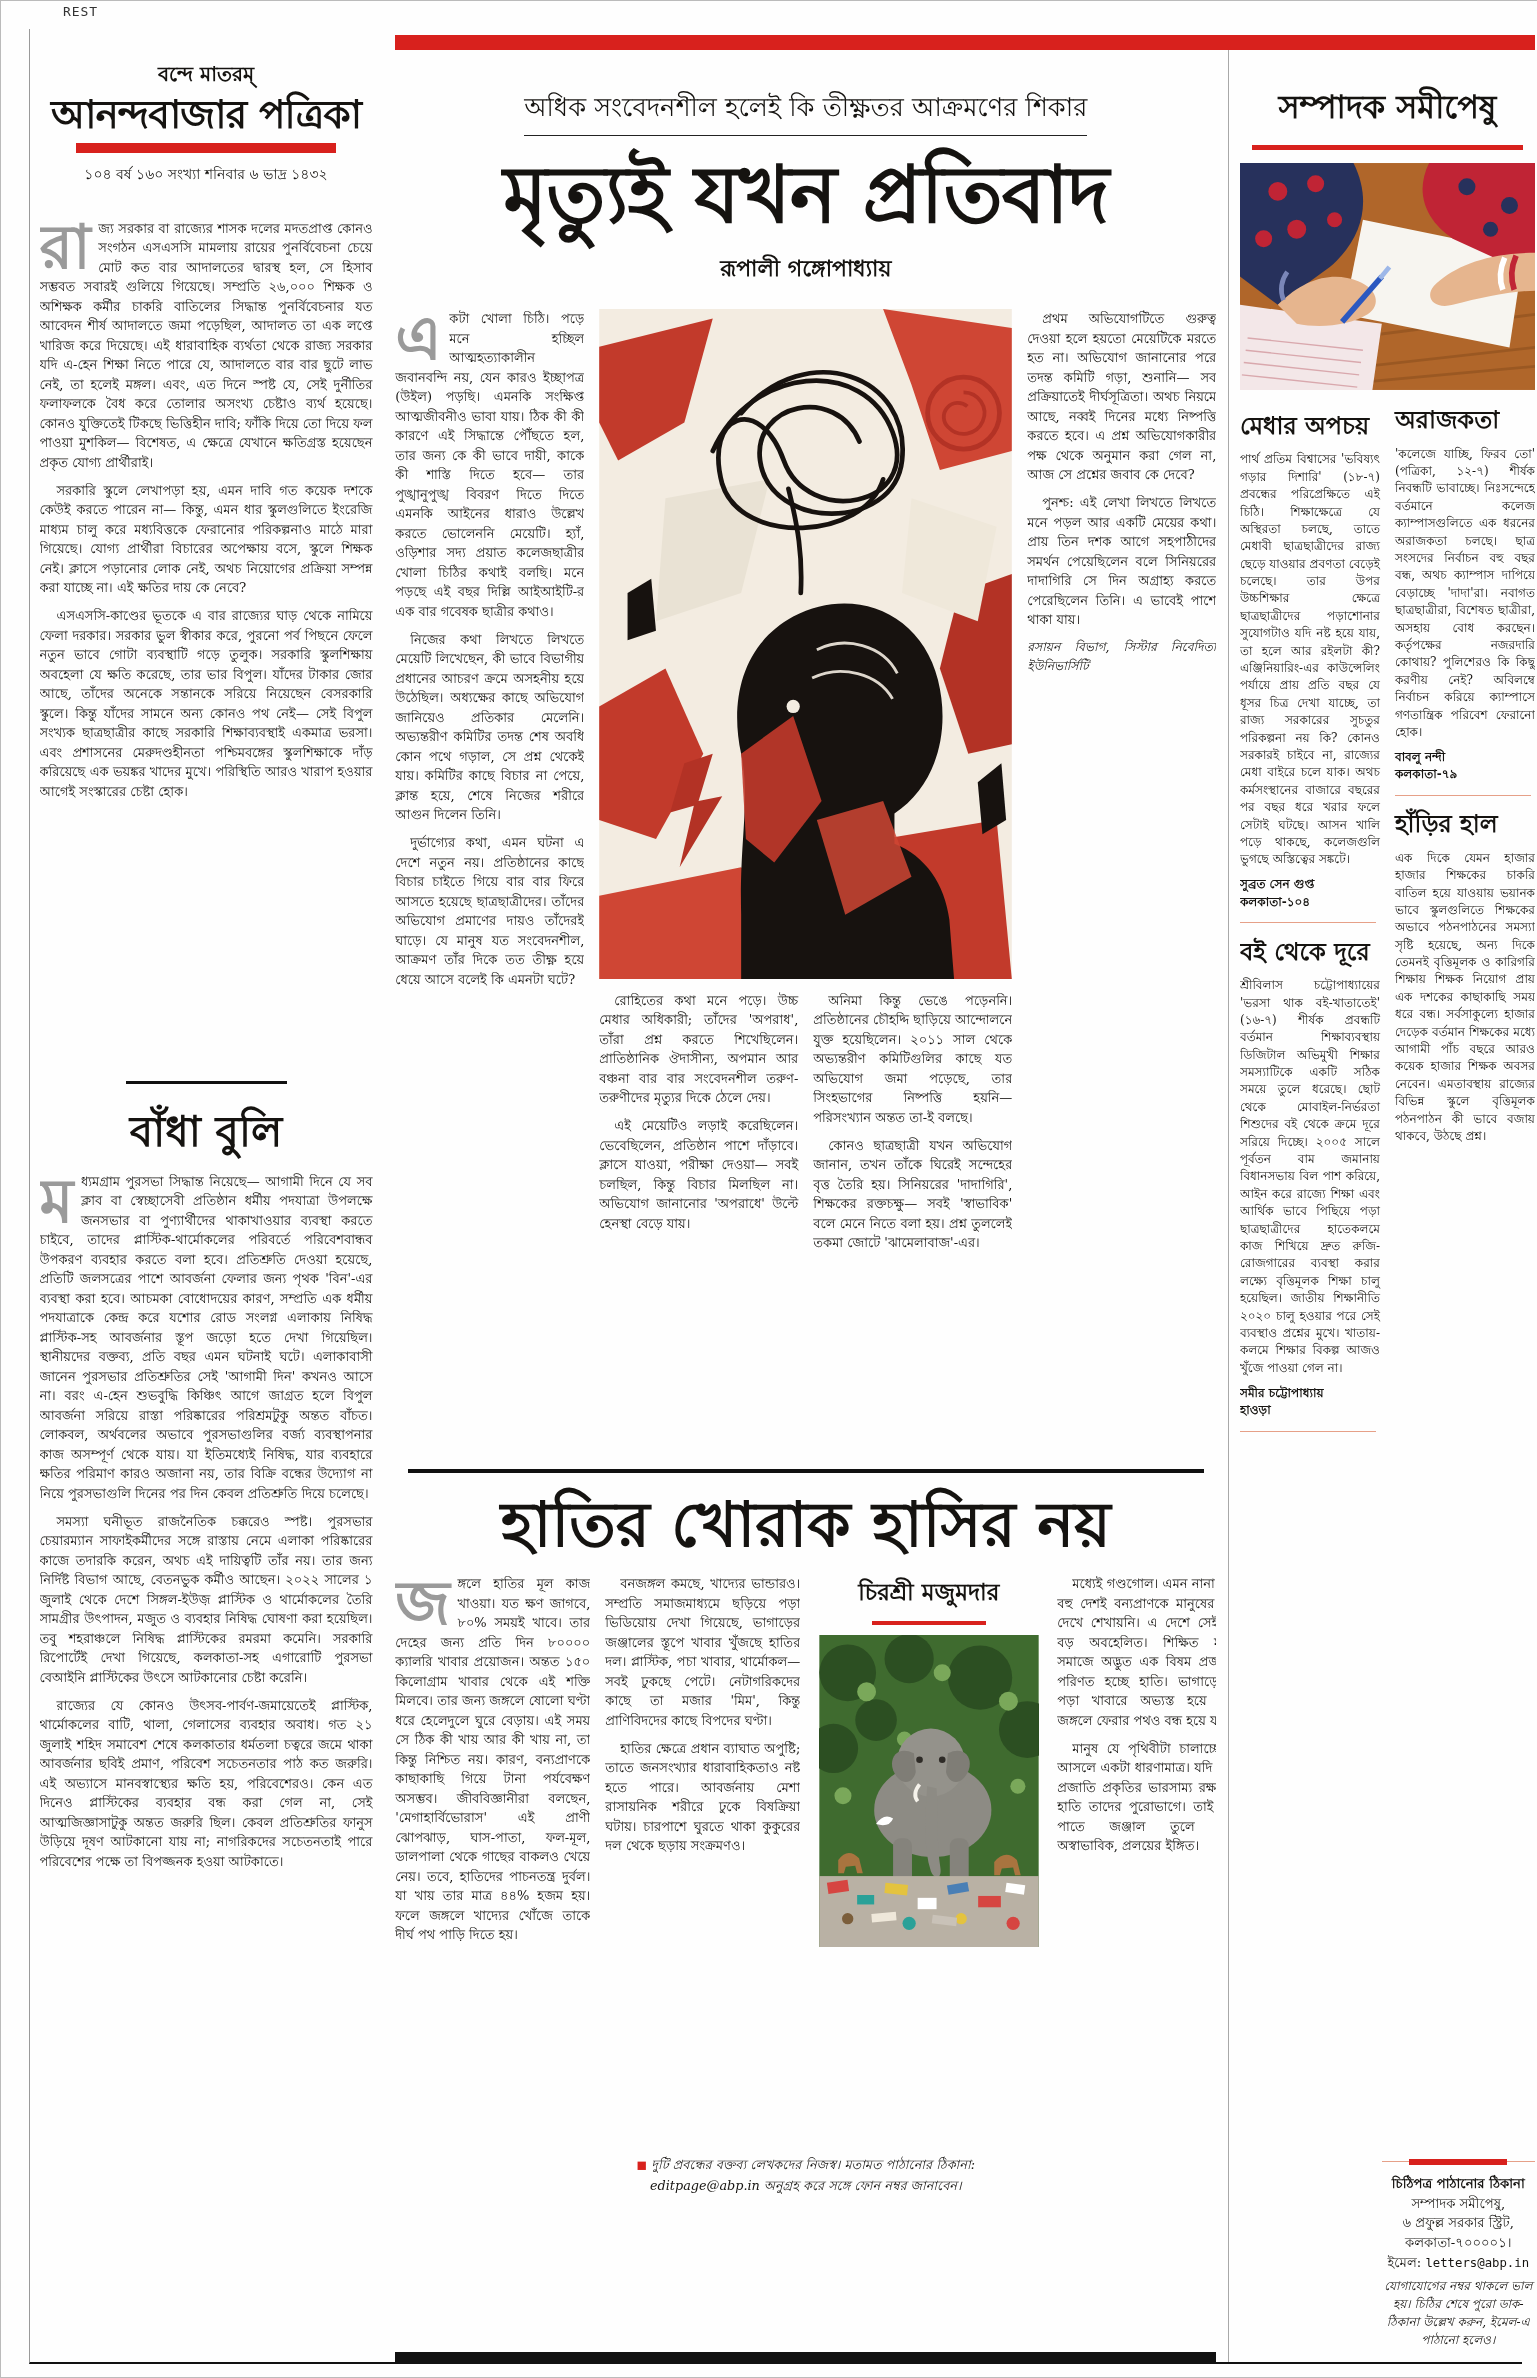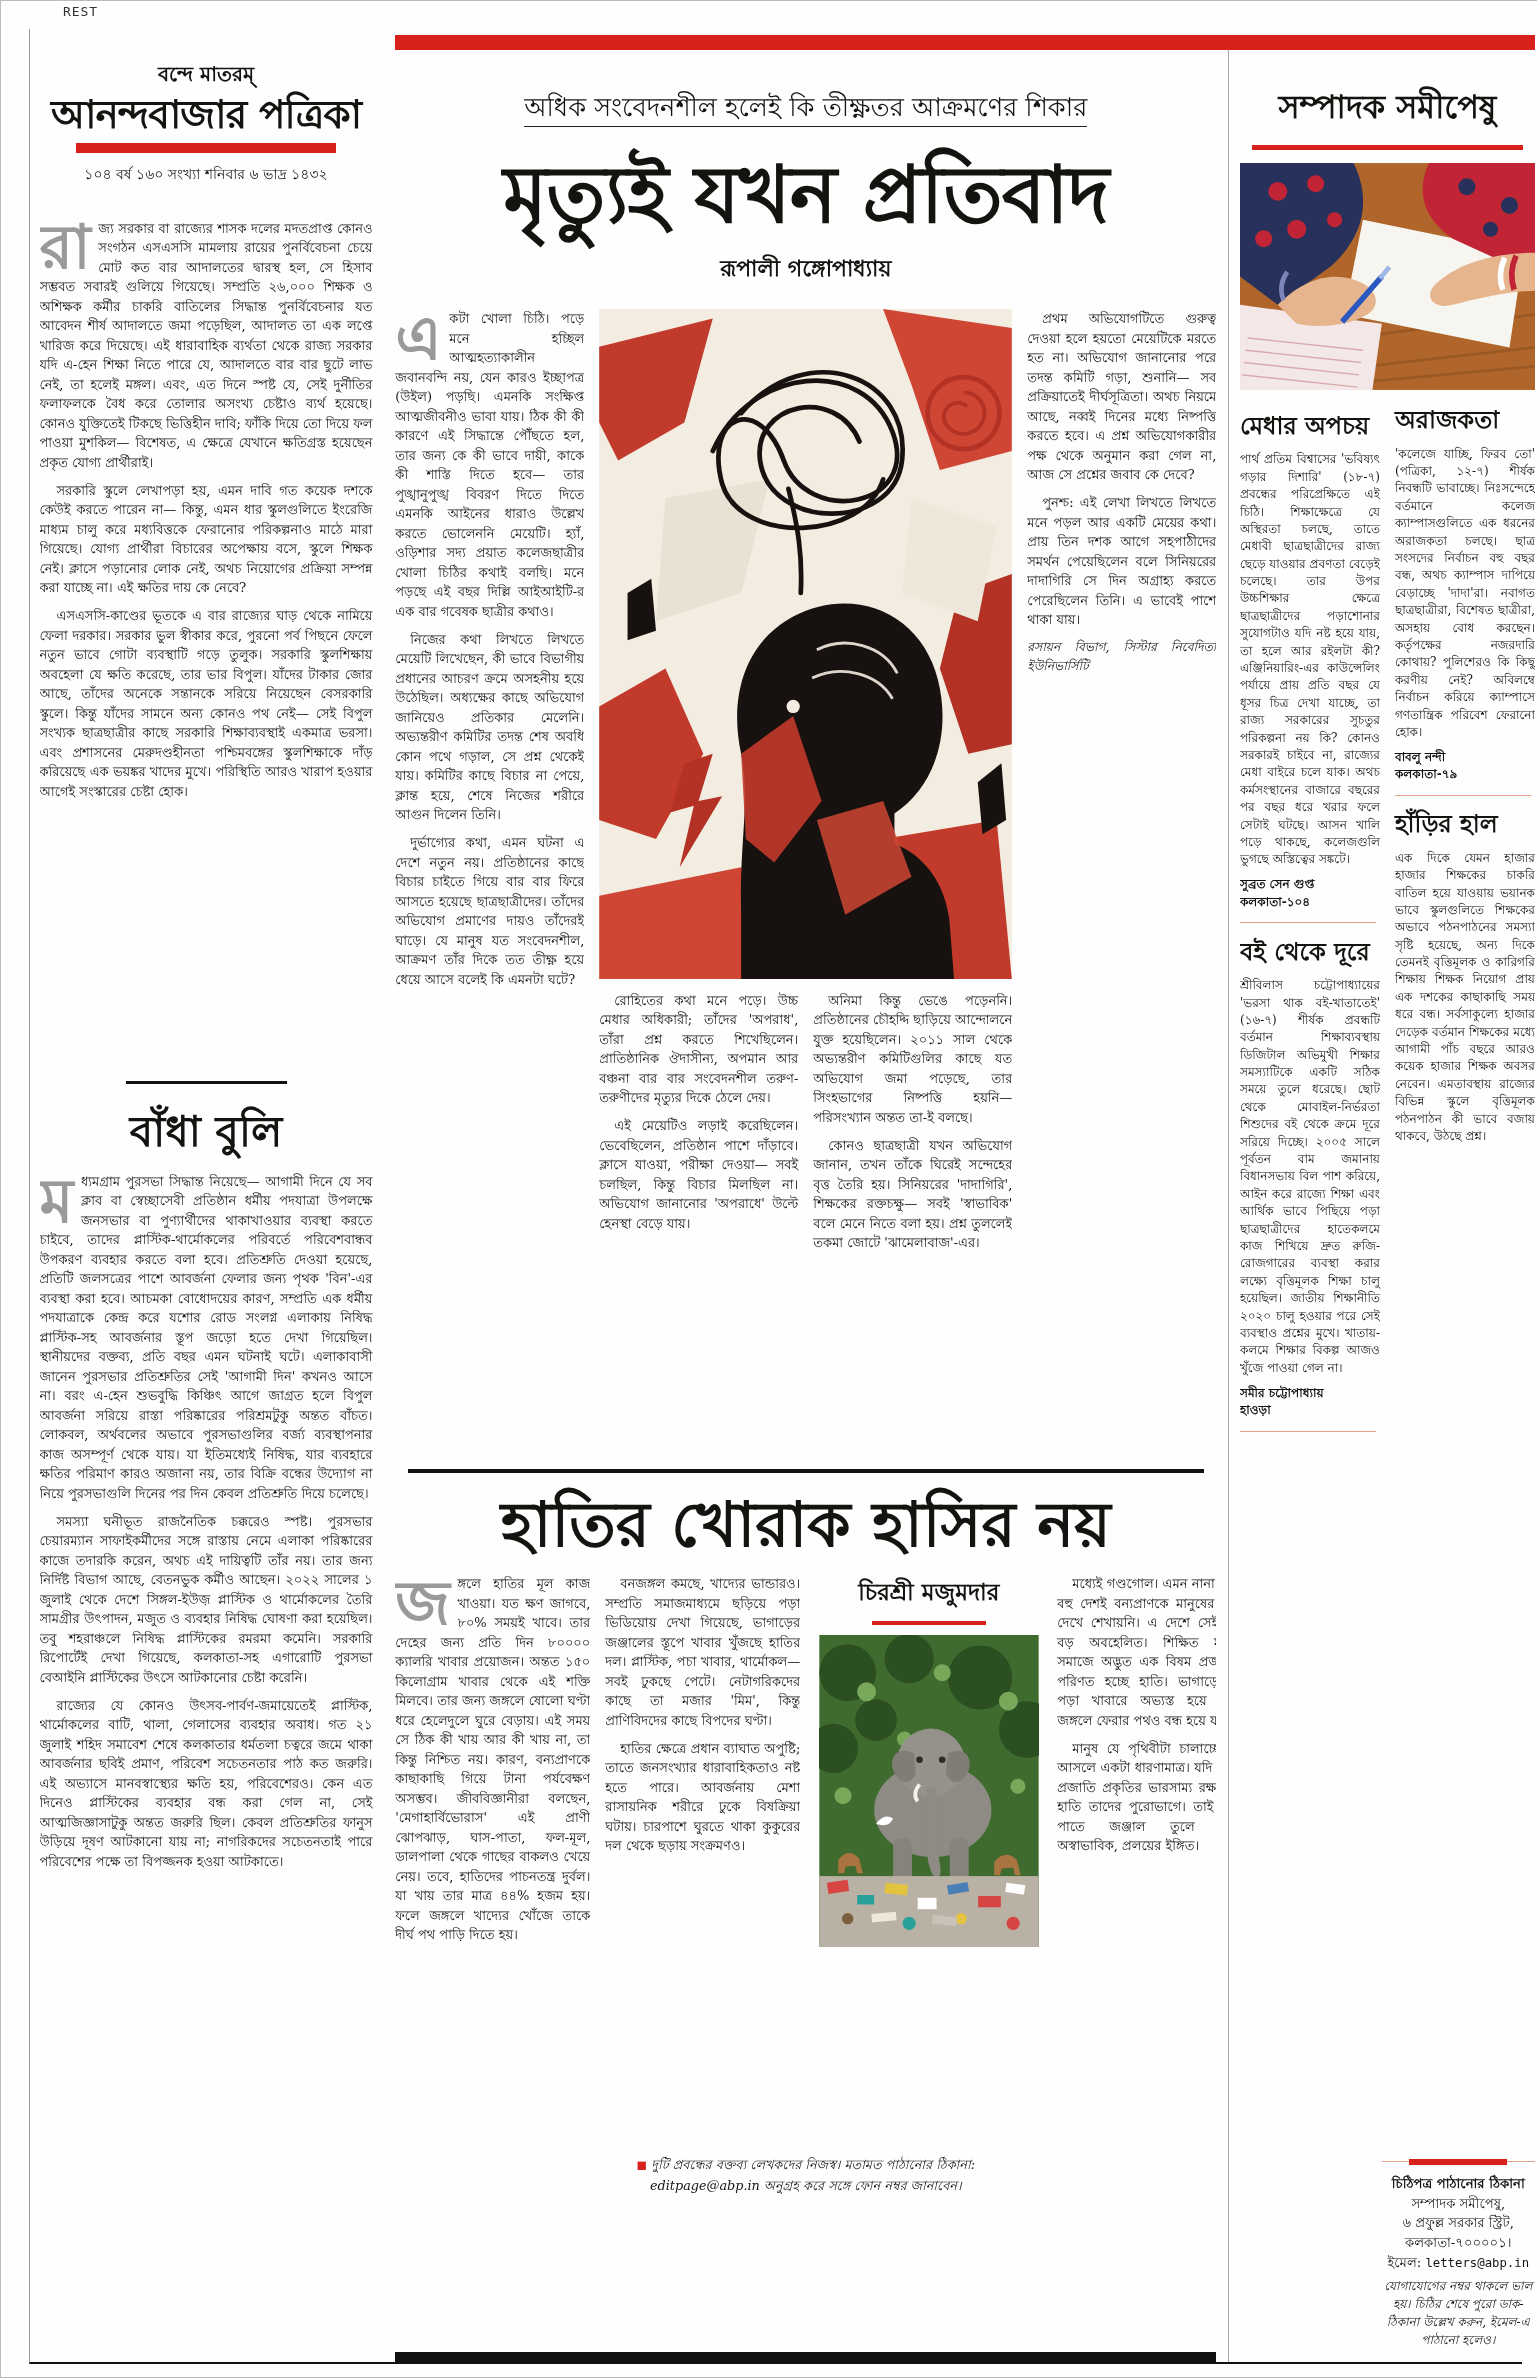--- a/index.html
+++ b/index.html
@@ -26,21 +26,21 @@
   .ed-body p.lead{text-indent:0;}
   .dropcap{float:left;font-size:61px;line-height:.82;font-weight:bold;color:#9a9a9a;
            padding:3.8px 7.6px 0 0;}
   .art-divider{width:161px;height:2.8px;background:#111;margin:24.6px auto 24.6px auto;}
   
   .band-rest{flex:1;display:flex;flex-direction:column;}
   .red-top-bar{height:15px;background:#d8211d;flex:none;}
   .rest-cols{display:flex;flex:1;min-height:0;}
   .band-center{width:821px;flex:none;display:flex;flex-direction:column;}
   .kicker{font-size:25.6px;text-align:center;margin-top:38px;}
-  .kicker span{border-bottom:1.4px solid #222;padding-bottom:4px;}
+  .kicker span{border-bottom:1.4px solid #222;padding-bottom:13px;}
   .main-head{font-size:79px;font-weight:900;text-align:center;line-height:1.0;margin:24.6px 0 7.6px 0;letter-spacing:-0.9px;}
   .main-byline{font-size:22px;font-weight:bold;text-align:center;margin:9.5px 0 21px 0;}
   .main-body{display:flex;gap:15px;height:1143px;overflow:hidden;flex:none;}
   .mcol{width:189px;flex:none;font-size:13px;line-height:1.5;text-align:justify;overflow:hidden;}
   .mcol p,.mid-text p{margin:0 0 8.5px 0;text-indent:15px;}
   .mcol p.lead{text-indent:0;}
   .mid-wrap{width:413px;flex:none;display:flex;flex-direction:column;align-items:center;}
   .illus{flex:none;}
   .mid-text{columns:2;column-gap:15px;font-size:13px;line-height:1.5;text-align:justify;
             margin-top:11.4px;overflow:hidden;flex:1;}

